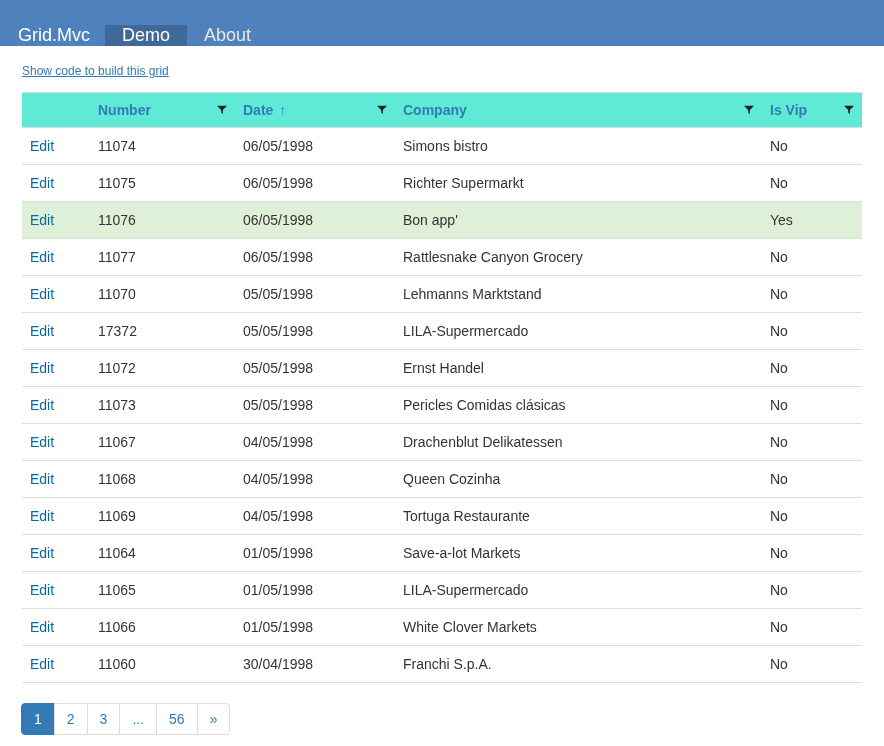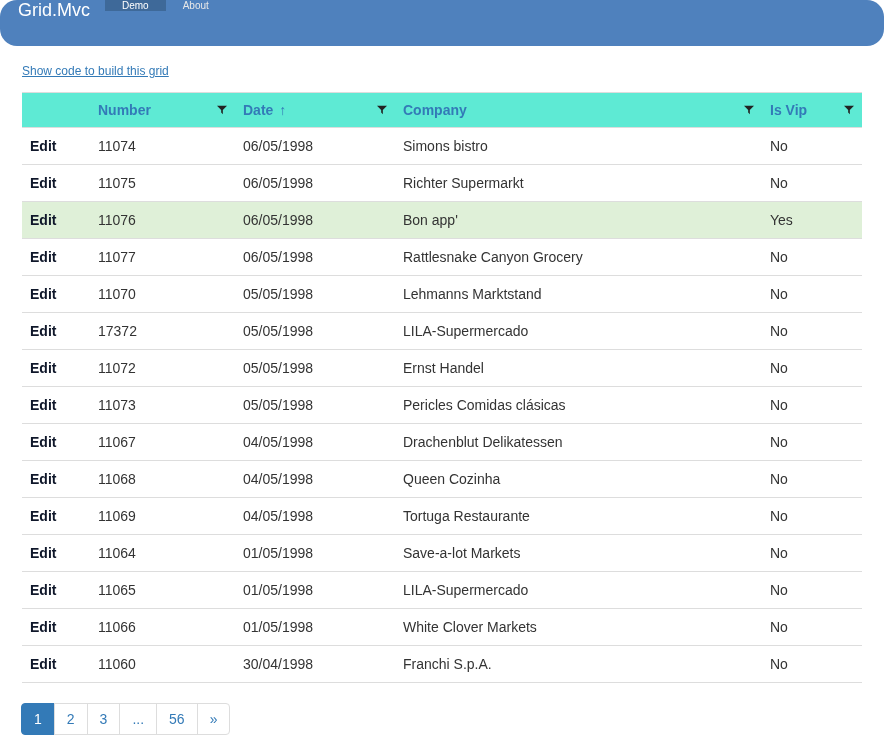--- a/index.html
+++ b/index.html
@@ -6,35 +6,34 @@
     body {
       font-family: "Helvetica Neue", Helvetica, Arial, sans-serif;
       font-size: 14px;
       color: #333;
       background: #fff;
     }
     .navbar {
       background: #4f81bd;
       height: 46px;
       display: flex;
-      align-items: flex-start;
+      align-items: flex-end;
       padding-left: 18px;
-      border-radius: 17px;
     }
     .navbar-brand {
       color: #fff;
       font-size: 18px;
       display: flex;
       align-items: center;
       padding: 0 15px 0 0;
       text-decoration: none;
     }
     .navbar-item {
       color: #e8e8e8;
-      font-size: 10px;
+      font-size: 18px;
       display: flex;
       align-items: center;
       padding: 0 17px;
       text-decoration: none;
     }
     .navbar-item.active {
       background: #3e6999;
       color: #fff;
     }
     .content {
@@ -82,22 +81,22 @@
     .filter-icon svg { display: block; }
     .grid tbody td {
       border-bottom: 1px solid #ddd;
       padding: 10px 8px;
       vertical-align: middle;
     }
     .grid tbody tr.vip td {
       background: #dff0d8;
     }
     .edit-link {
-      color: #0f172a;
-      font-weight: 700;
+      color: #0369a1;
+      font-weight: 400;
       text-decoration: none;
       cursor: pointer;
     }
     .col-edit { width: 68px; }
     .col-number { width: 145px; }
     .col-date { width: 160px; }
     .col-company { width: auto; }
     .col-vip { width: 100px; }
     .pagination {
       display: flex;

